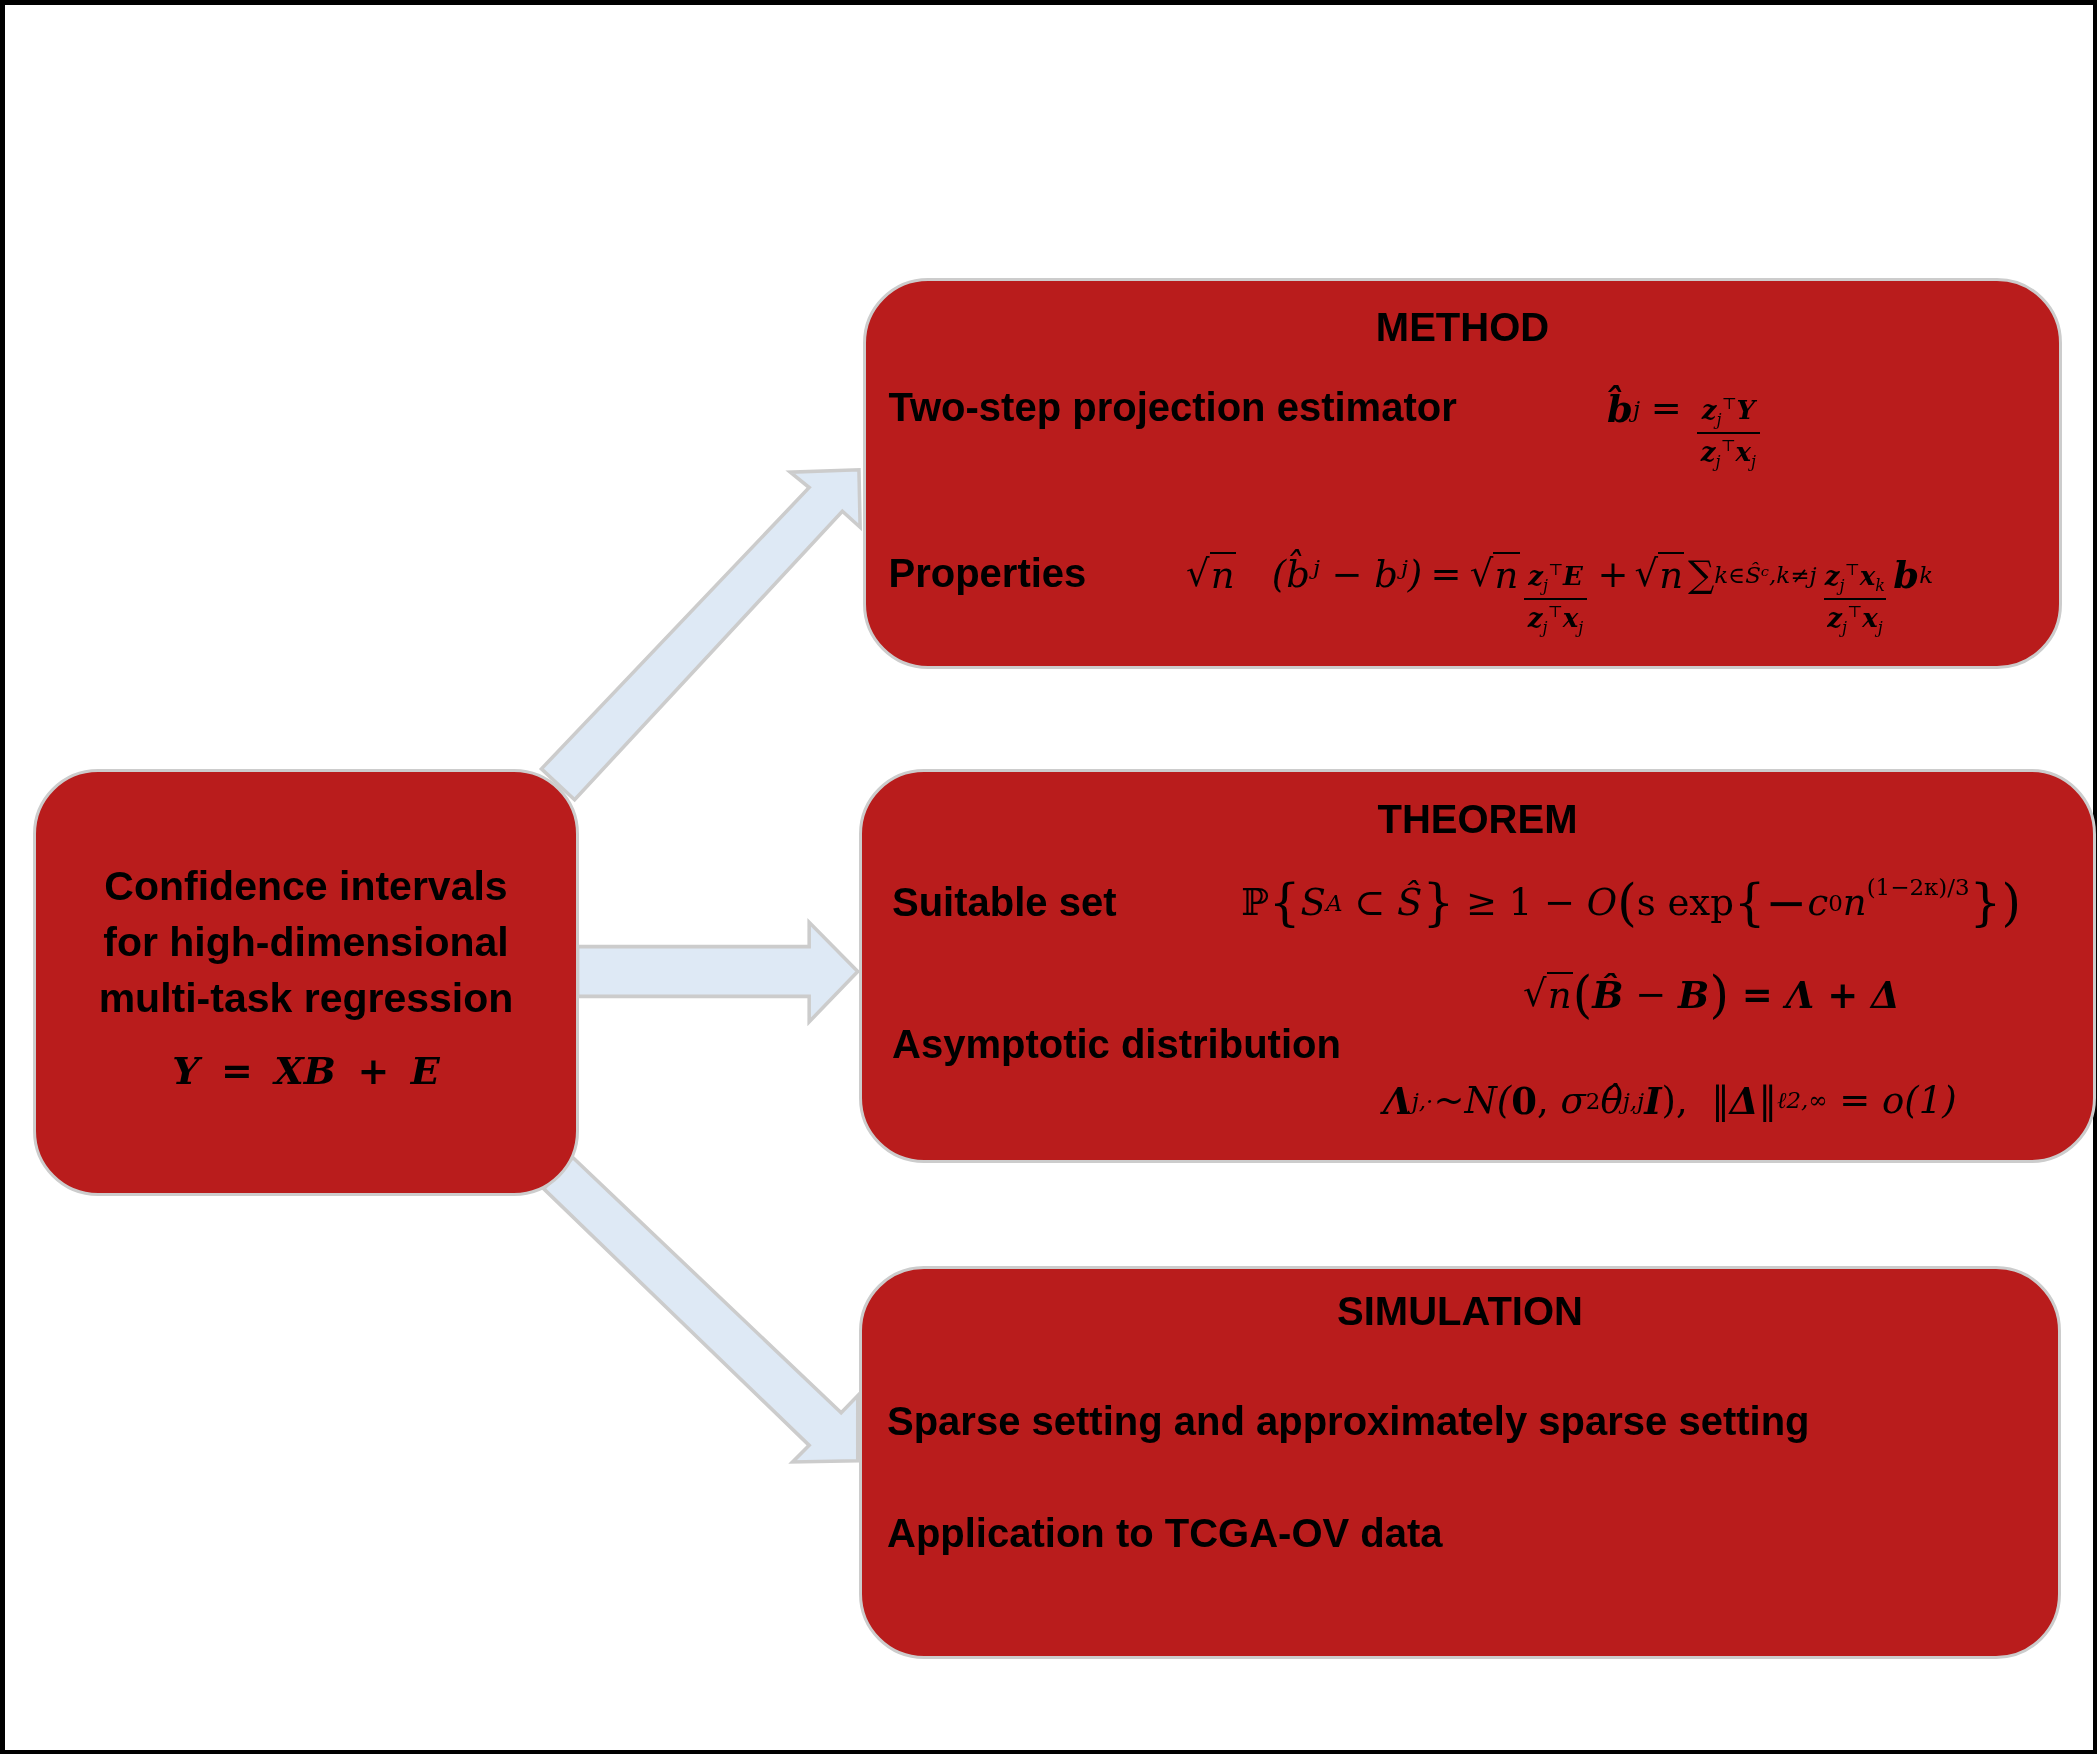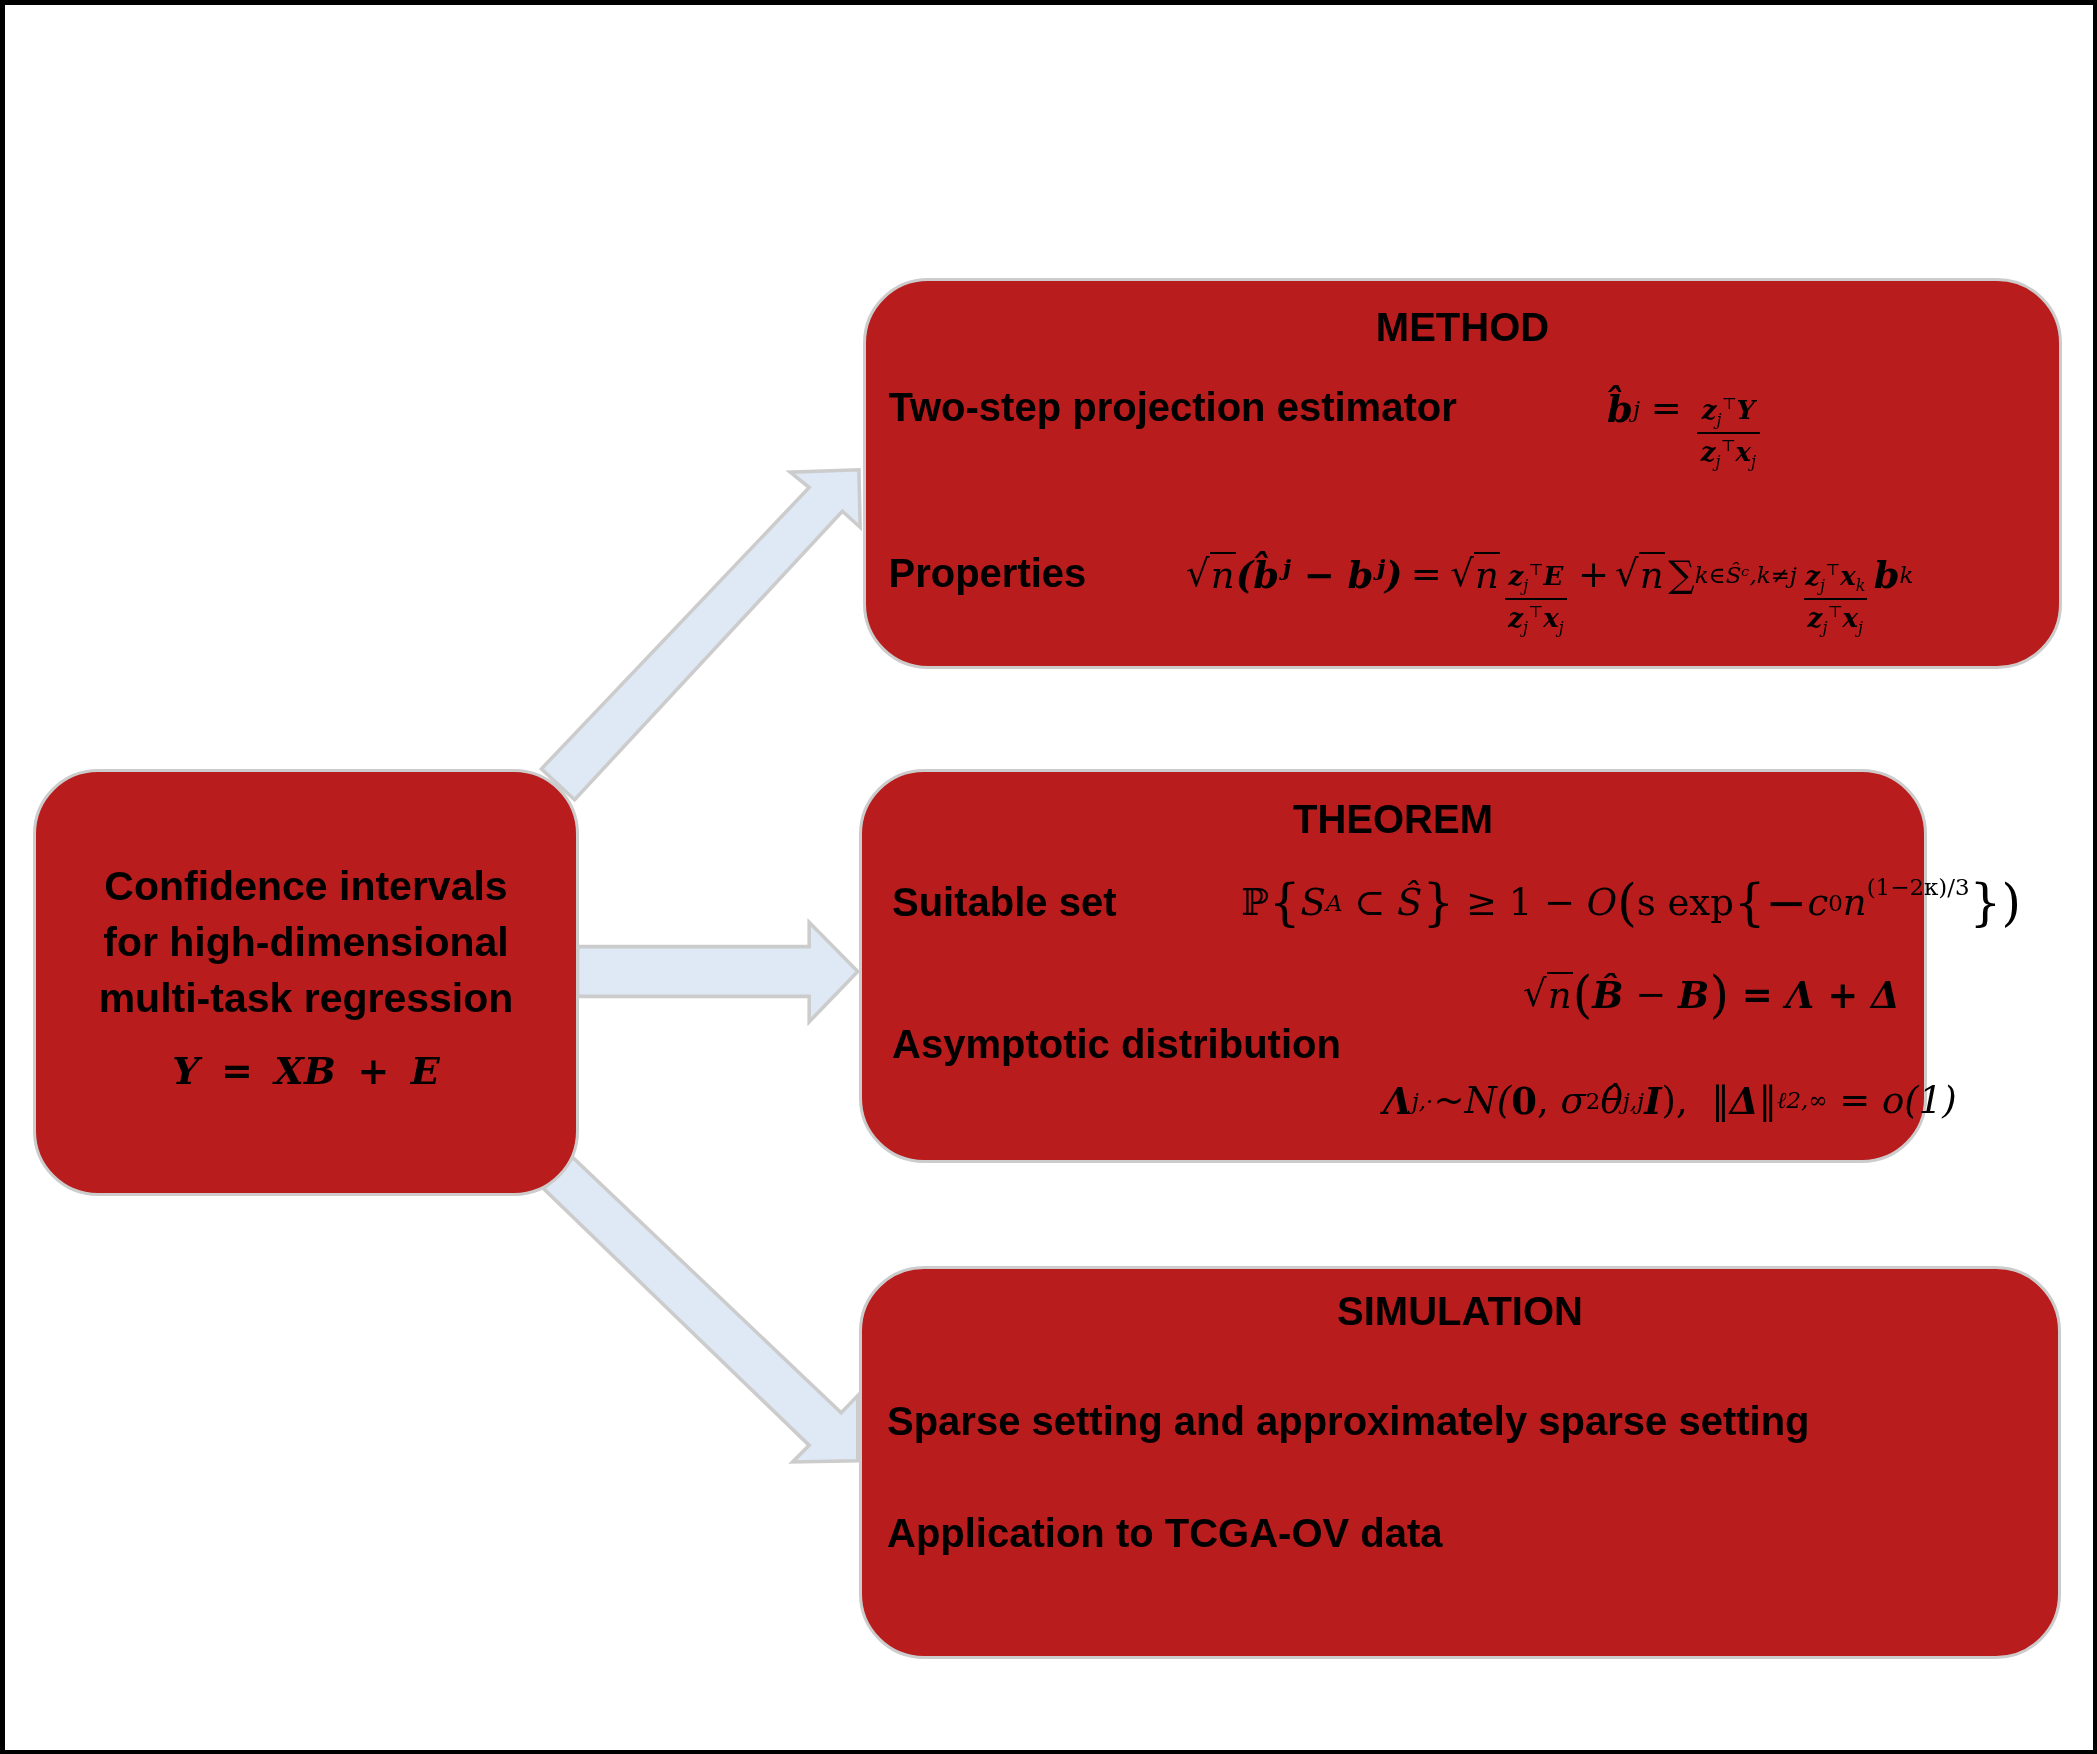--- a/index.html
+++ b/index.html
@@ -107,41 +107,41 @@
       <span style="margin:0 10.7px;">=</span>
       <span class="frac">
         <span class="num"><b><i>z</i></b><sub><i>j</i></sub><sup>⊤</sup><b><i>Y</i></b></span>
         <span class="den"><b><i>z</i></b><sub><i>j</i></sub><sup>⊤</sup><b><i>x</i></b><sub><i>j</i></sub></span>
       </span>
     </div>
 
     <div class="label" style="left:22.5px; top:270px;">Properties</div>
     <div class="math" style="left:320px; top:246px; height:95px;">
       <span class="sqrt">√<i class="rad">n</i></span>
-      <span class="big" style="font-size:37px;font-style:italic;font-weight:bold;">(b̂ʲ − bʲ)</span>
+      <span class="big" style="font-size:37px;font-style:italic;font-weight:normal;margin-left:36px;">(b̂ʲ − bʲ)</span>
       <span style="margin:0 8.3px;">=</span>
       <span class="sqrt">√<i class="rad">n</i></span>
       <span class="frac">
         <span class="num"><b><i>z</i></b><sub><i>j</i></sub><sup>⊤</sup><b><i>E</i></b></span>
         <span class="den"><b><i>z</i></b><sub><i>j</i></sub><sup>⊤</sup><b><i>x</i></b><sub><i>j</i></sub></span>
       </span>
       <span style="margin:0 6px;">+</span>
       <span class="sqrt">√<i class="rad">n</i></span>
       <span style="margin-left:3.6px;">∑</span>
         <sub><i>k∈Ŝᶜ,k≠j</i></sub>
       <span class="frac">
         <span class="num"><b><i>z</i></b><sub><i>j</i></sub><sup>⊤</sup><b><i>x</i></b><sub><i>k</i></sub></span>
         <span class="den"><b><i>z</i></b><sub><i>j</i></sub><sup>⊤</sup><b><i>x</i></b><sub><i>j</i></sub></span>
       </span>
       <b><i>b</i></b>
         <sup><i>k</i></sup>
     </div>
   </div>
 
-  <div class="box" style="left:859px; top:769px; width:1068px; height:394px;padding-left:36px;">
+  <div class="box" style="left:859px; top:769px; width:1237px; height:394px;padding-left:36px;">
     <div class="heading" style="top:25px;">THEOREM</div>
 
     <div class="label" style="left:30px; top:108px;">Suitable set</div>
     <div class="math" style="left:379px; top:95px; height:71px;">
       <span>ℙ</span>
       <span class="big">{</span>
       <i>S</i>
         <sub><i>A</i></sub>
       <span style="white-space:pre;"> ⊂ </span>
       <i>Ŝ</i>

